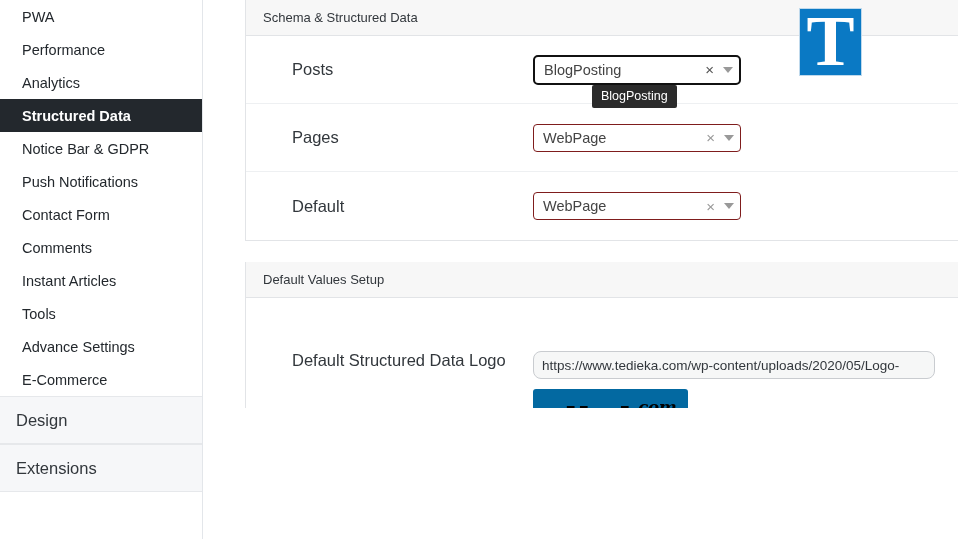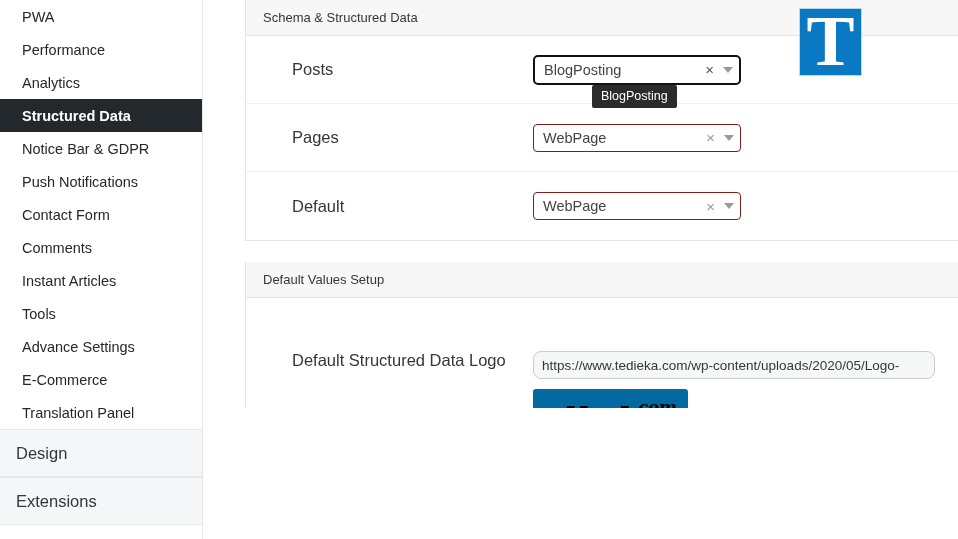--- a/index.html
+++ b/index.html
@@ -324,23 +324,20 @@
         </div>
         <div class="nav-item">
           <span>Tools</span>
         </div>
         <div class="nav-item">
           <span>Advance Settings</span>
         </div>
         <div class="nav-item">
           <span>E-Commerce</span>
         </div>
-        <div class="nav-item">
-          <span>Translation Panel</span>
-        </div>
       </div>
     <div id="sidebar-sections">
         <div class="nav-section">
           <span>Design</span>
         </div>
         <div class="nav-section">
           <span>Extensions</span>
         </div>
       </div>
     <div class="nav-spacer"></div>

